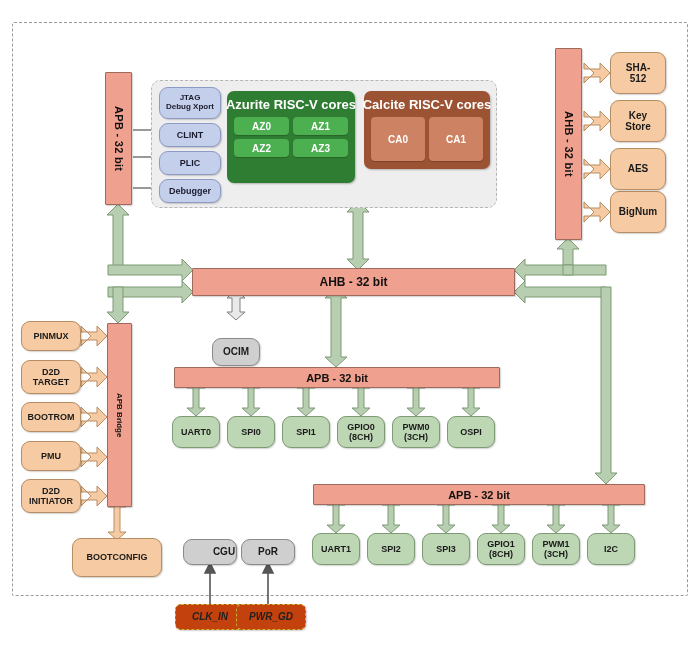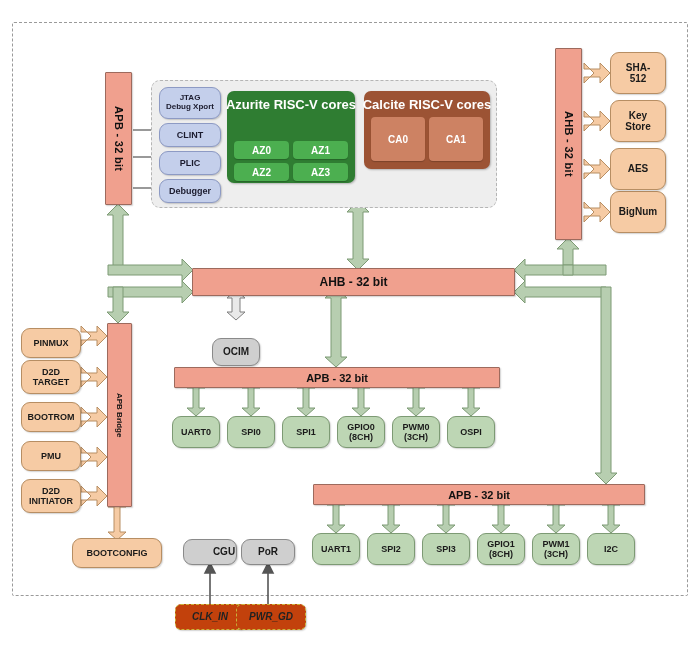--- a/index.html
+++ b/index.html
@@ -180,21 +180,21 @@
   <div class="cluster" style="left:151px;top:80px;width:346px;height:128px;"></div>
 
   <div class="blk blue" style="left:159px;top:87px;width:62px;height:32px;flex-direction:column;font-size:8px;">
     <span>JTAG</span>
     <span>Debug Xport</span>
   </div>
   <div class="blk blue" style="left:159px;top:123px;width:62px;height:24px;font-size:9px;">CLINT</div>
   <div class="blk blue" style="left:159px;top:151px;width:62px;height:24px;font-size:9px;">PLIC</div>
   <div class="blk blue" style="left:159px;top:179px;width:62px;height:24px;font-size:9px;">Debugger</div>
 
-  <div class="corebox azurite" style="left:227px;top:91px;width:128px;height:92px;gap:24px;">
+  <div class="corebox azurite" style="left:227px;top:91px;width:128px;height:92px;">
     <div class="ctitle">Azurite RISC-V cores</div>
     <div class="coregrid">
       <div class="core az">AZ0</div>
       <div class="core az">AZ1</div>
       <div class="core az">AZ2</div>
       <div class="core az">AZ3</div>
     </div>
   </div>
 
   <div class="corebox calcite" style="left:364px;top:91px;width:126px;height:78px;">
@@ -217,33 +217,33 @@
   </div>
   <div class="blk peach" style="left:610px;top:191px;width:56px;height:42px;font-size:10px;">BigNum</div>
   <div class="blk peach" style="left:610px;top:148px;width:56px;height:42px;font-size:10px;">AES</div>
 
   <div class="bus" style="left:192px;top:268px;width:323px;height:28px;">AHB - 32 bit</div>
 
   <div class="blk grey" style="left:212px;top:338px;width:48px;height:28px;font-size:10px;">OCIM</div>
 
   <div class="bus vert small" style="left:107px;top:323px;width:25px;height:184px;">APB Bridge</div>
 
-  <div class="blk peach" style="left:21px;top:321px;width:60px;height:30px;font-size:9px;margin-top:7px;">PINMUX</div>
+  <div class="blk peach" style="left:21px;top:321px;width:60px;height:30px;font-size:9px;">PINMUX</div>
   <div class="blk peach" style="left:21px;top:360px;width:60px;height:34px;flex-direction:column;font-size:9px;">
     <span>D2D</span>
     <span>TARGET</span>
   </div>
   <div class="blk peach" style="left:21px;top:402px;width:60px;height:30px;font-size:9px;">BOOTROM</div>
   <div class="blk peach" style="left:21px;top:441px;width:60px;height:30px;font-size:9px;">PMU</div>
   <div class="blk peach" style="left:21px;top:479px;width:60px;height:34px;flex-direction:column;font-size:9px;">
     <span>D2D</span>
     <span>INITIATOR</span>
   </div>
 
-  <div class="blk peach" style="left:72px;top:538px;width:90px;height:30px;font-size:9px;">BOOTCONFIG</div>
+  <div class="blk peach" style="left:72px;top:538px;width:90px;height:39px;font-size:9px;">BOOTCONFIG</div>
 
   <div class="bus" style="left:174px;top:367px;width:326px;height:21px;font-size:11px;">APB - 32 bit</div>
 
   <div class="blk green" style="left:172px;top:416px;width:48px;height:32px;font-size:9px;">UART0</div>
   <div class="blk green" style="left:227px;top:416px;width:48px;height:32px;font-size:9px;">SPI0</div>
   <div class="blk green" style="left:282px;top:416px;width:48px;height:32px;font-size:9px;">SPI1</div>
   <div class="blk green" style="left:337px;top:416px;width:48px;height:32px;flex-direction:column;font-size:9px;">
     <span>GPIO0</span>
     <span>(8CH)</span>
   </div>

